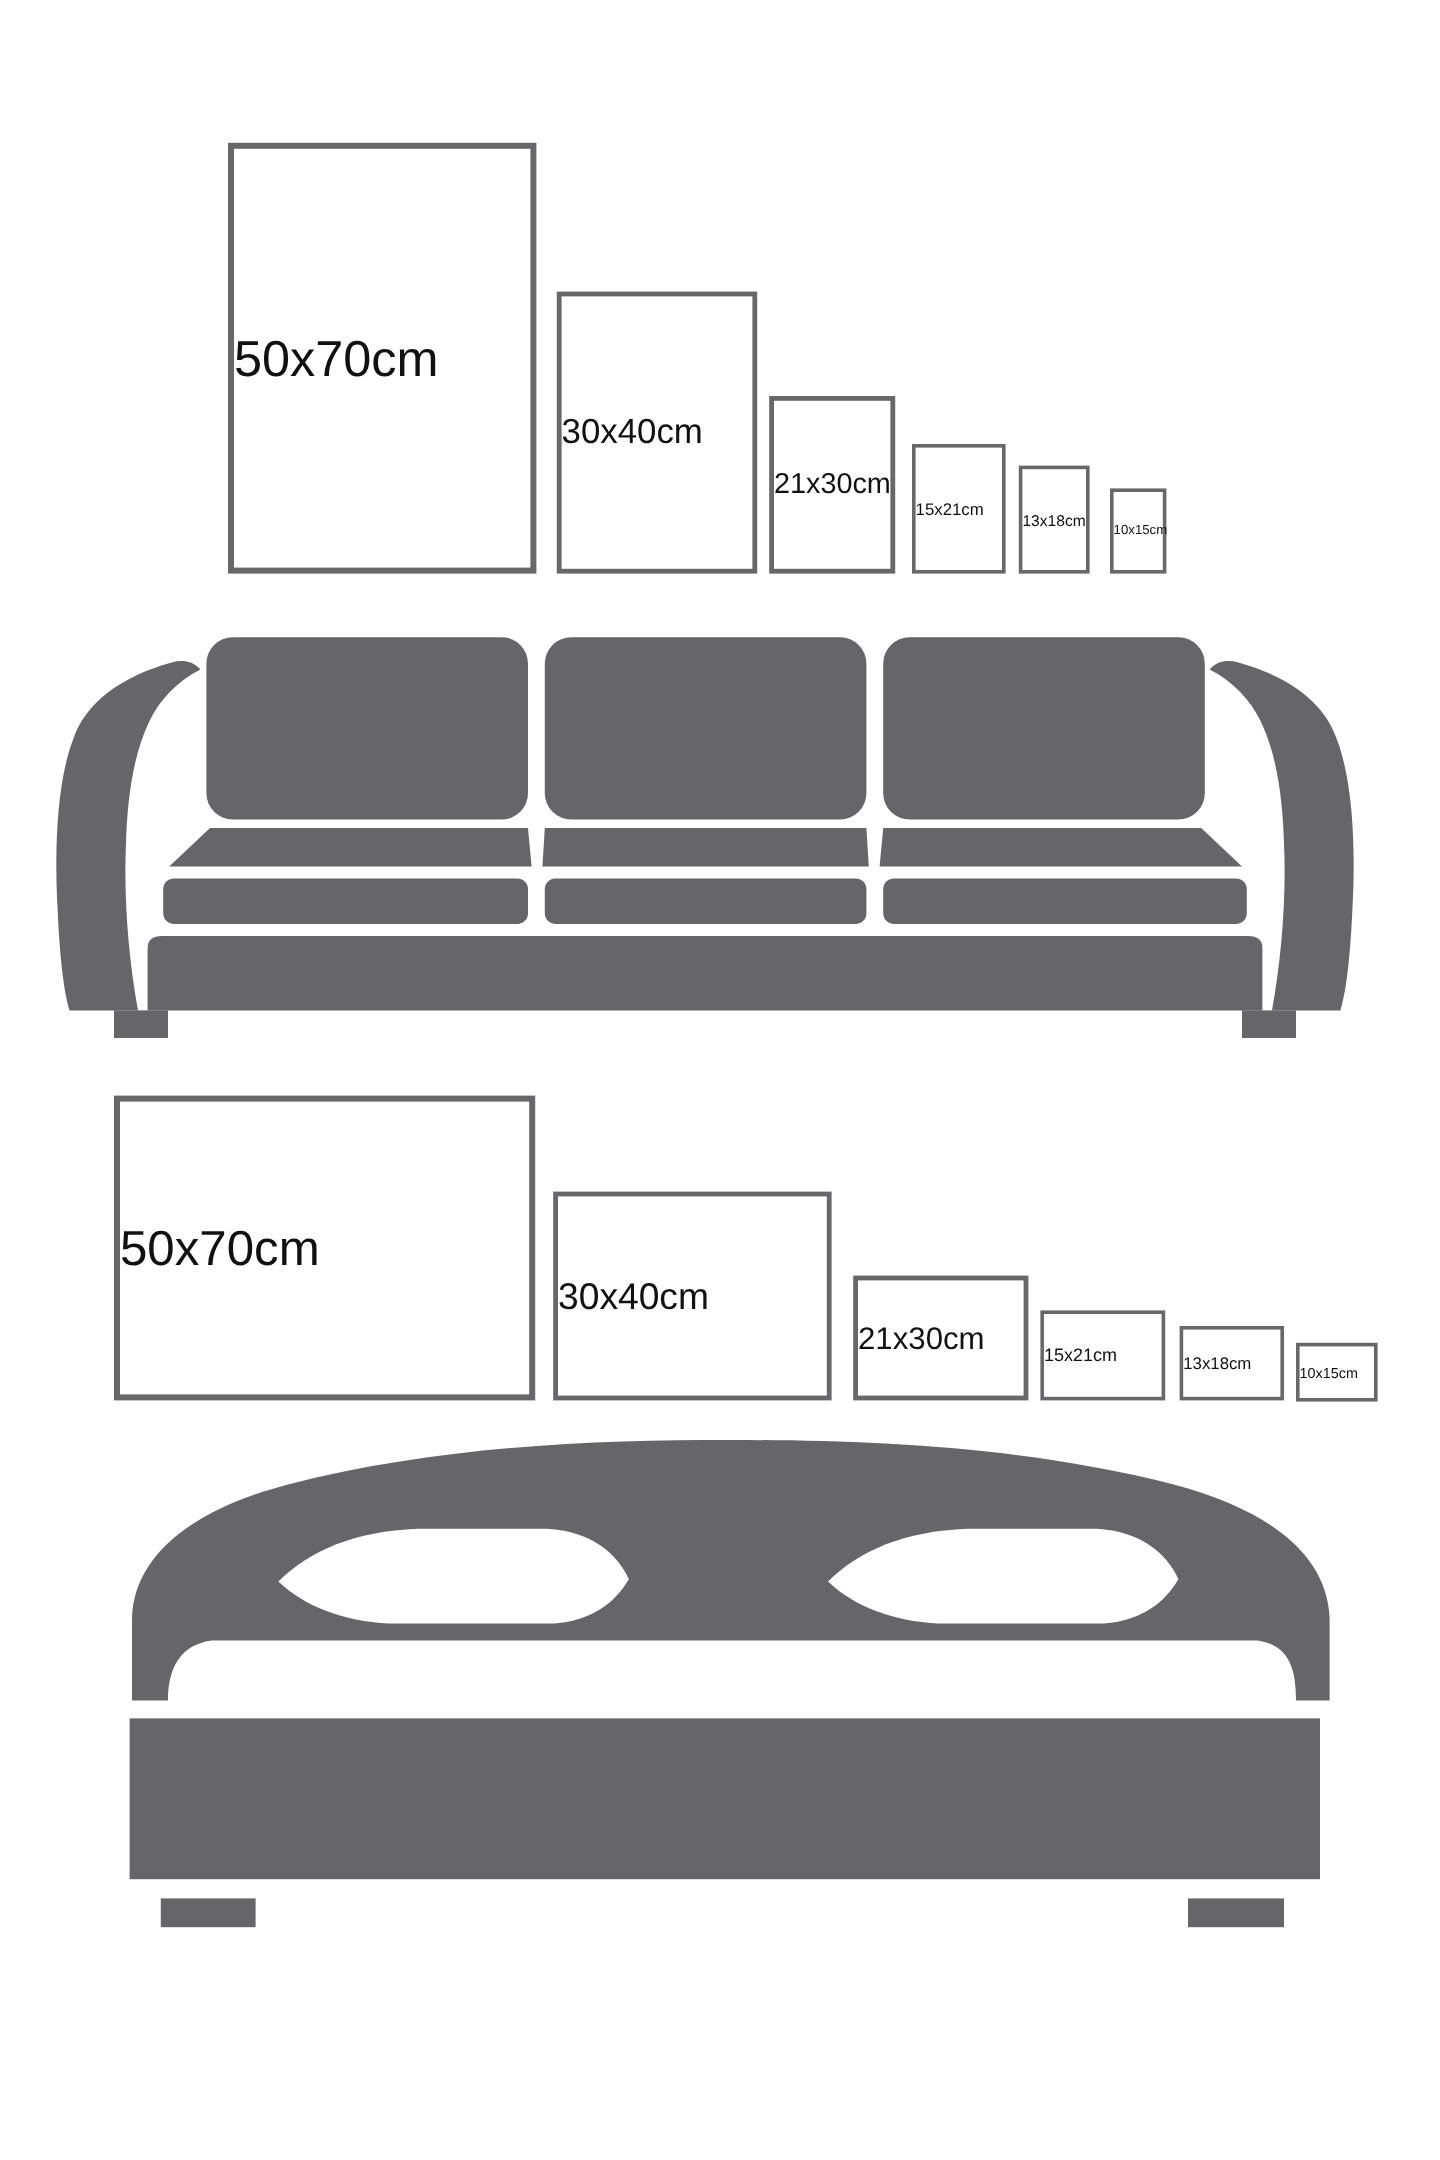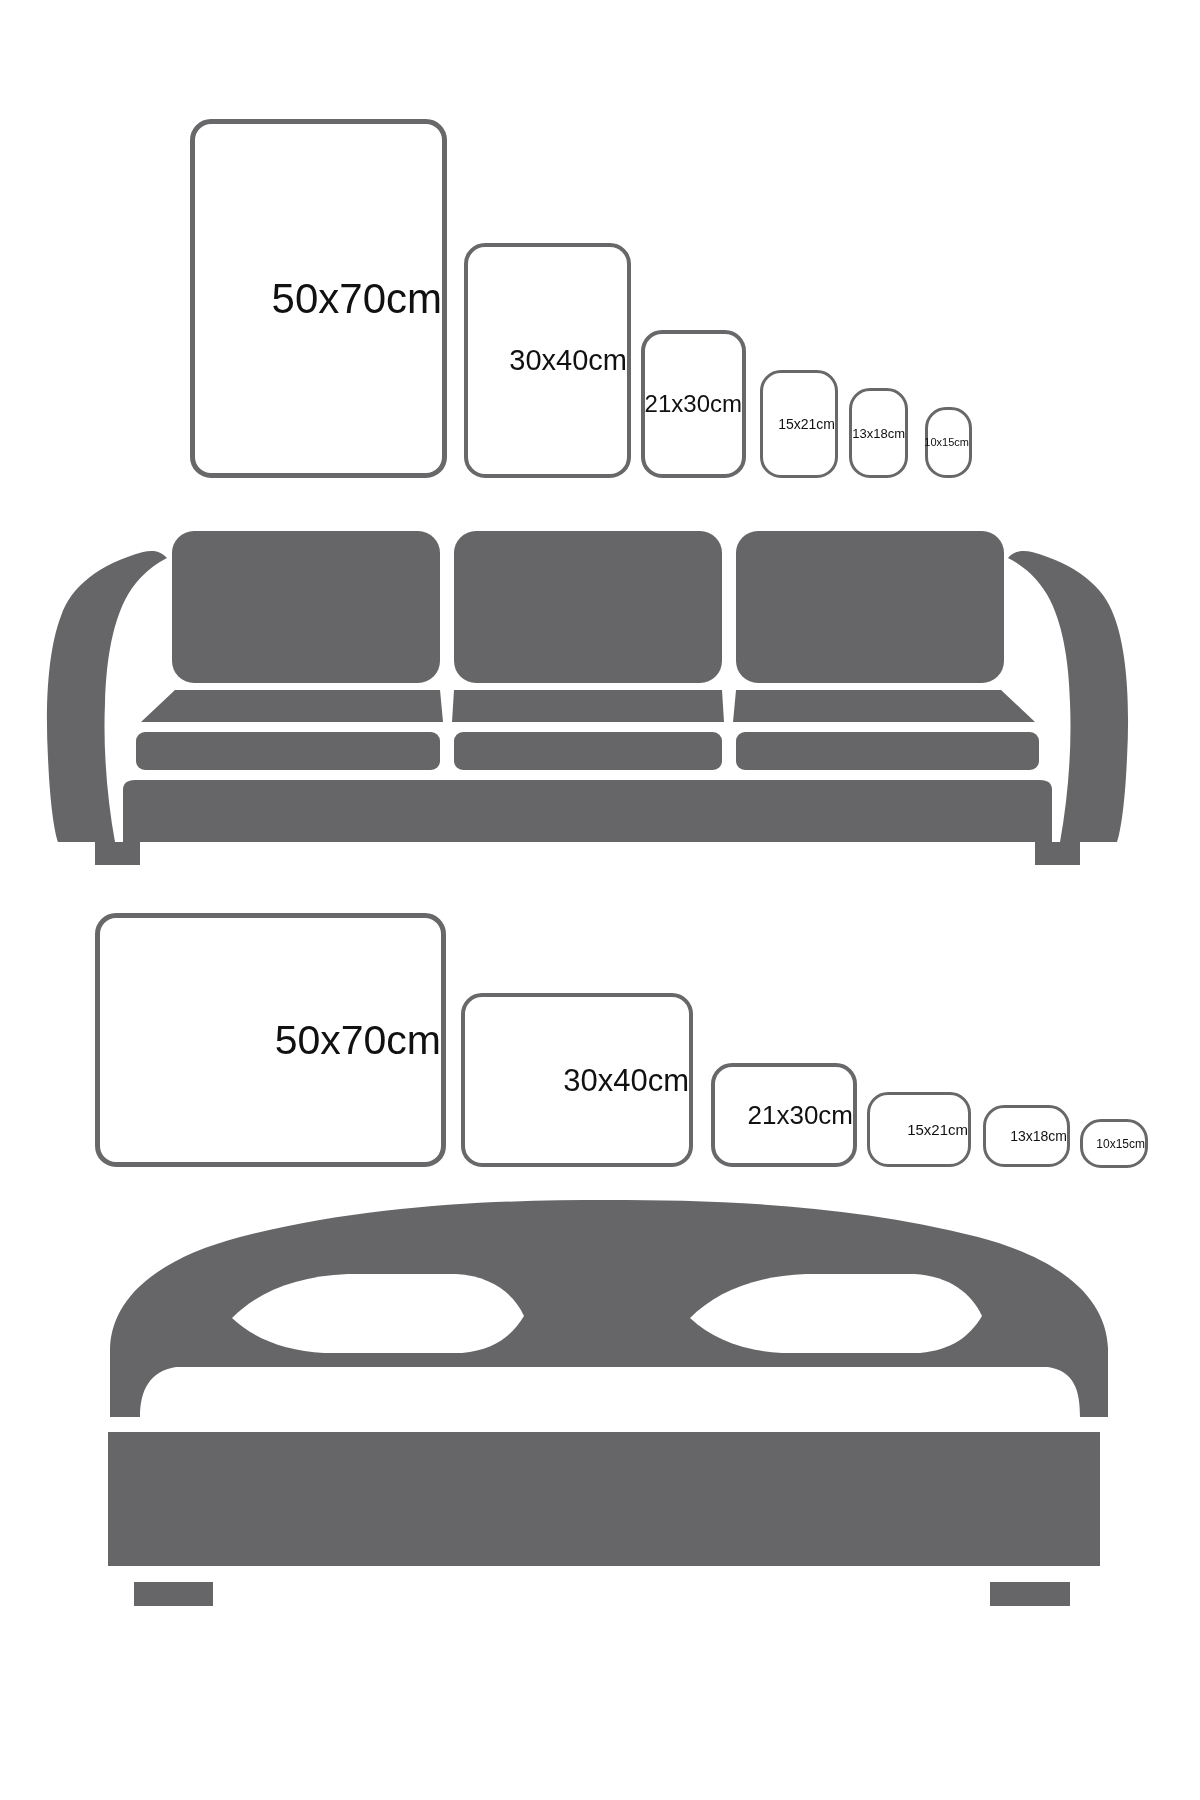--- a/index.html
+++ b/index.html
@@ -10,22 +10,21 @@
     background: #ffffff;
     font-family: "Liberation Sans", "DejaVu Sans", sans-serif;
     overflow: hidden;
   }
   .frame {
     position: absolute;
     box-sizing: border-box;
     background: #ffffff;
     display: flex;
     align-items: center;
-    justify-content: flex-end;
-    border-radius: 21px;
+    justify-content: flex-start;
   }
   .frame span { color: #111111; line-height: 1; }
   
   .ft1 { left: 190px; top: 119px; width: 257px; height: 359px; border: 5px solid #68686a; font-size: 42px; }
   .ft2 { left: 464px; top: 243px; width: 167px; height: 235px; border: 4px solid #68686a; font-size: 29px; }
   .ft3 { left: 641px; top: 330px; width: 105px; height: 148px; border: 4px solid #68686a; font-size: 24px; }
   .ft4 { left: 760px; top: 370px; width:  78px; height: 108px; border: 3px solid #68686a; font-size: 14px; }
   .ft5 { left: 849px; top: 388px; width:  59px; height:  90px; border: 3px solid #68686a; font-size: 13px; }
   .ft6 { left: 925px; top: 407px; width:  47px; height:  71px; border: 3px solid #68686a; font-size: 11px; }
   

